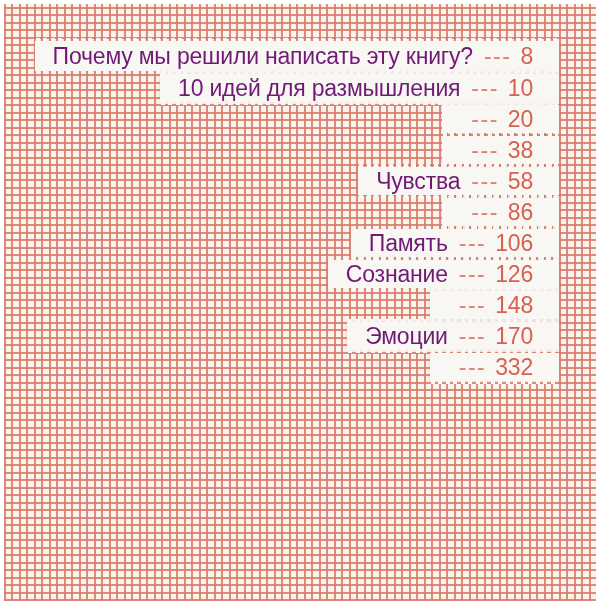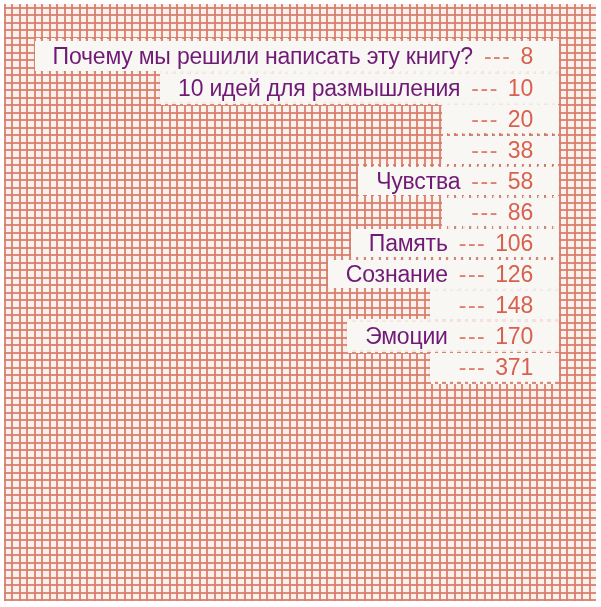--- a/index.html
+++ b/index.html
@@ -139,17 +139,17 @@
     </div>
 
     <div class="strip">
       <span class="entry-title">Эмоции</span>
       <span class="entry-sep">---</span>
       <span class="entry-page">170</span>
     </div>
 
     <div class="strip">
       <span class="entry-sep">---</span>
-      <span class="entry-page">371</span>
+      <span class="entry-page">332</span>
     </div>
 
   </div>
 </div>
 
 </body></html>

